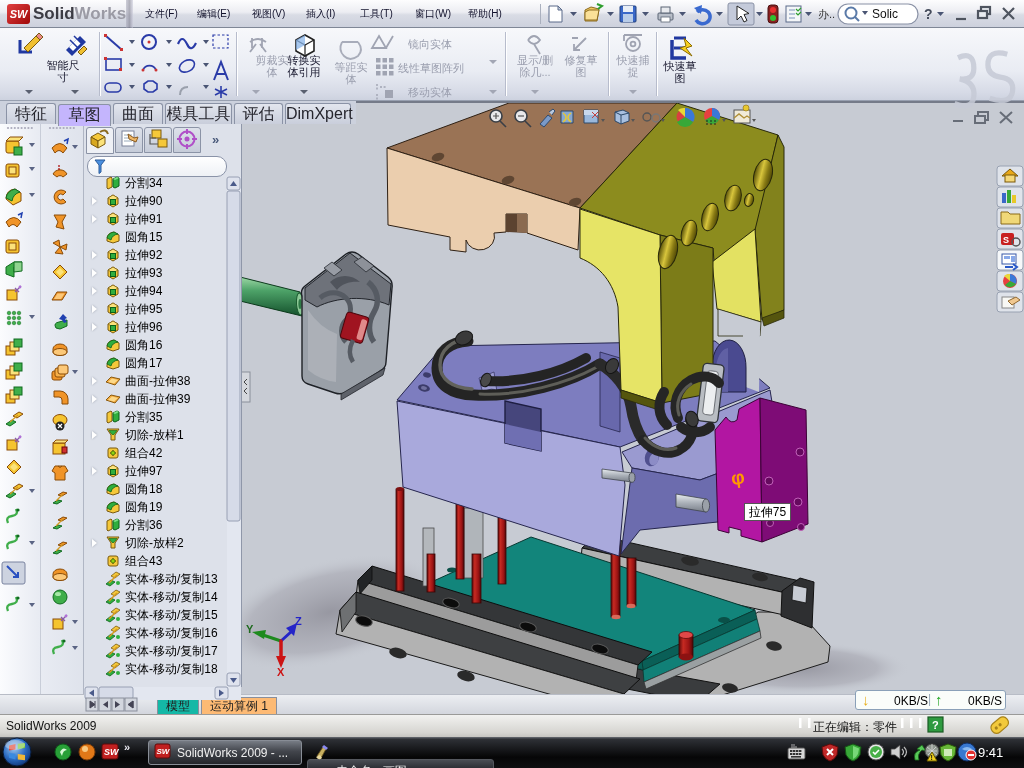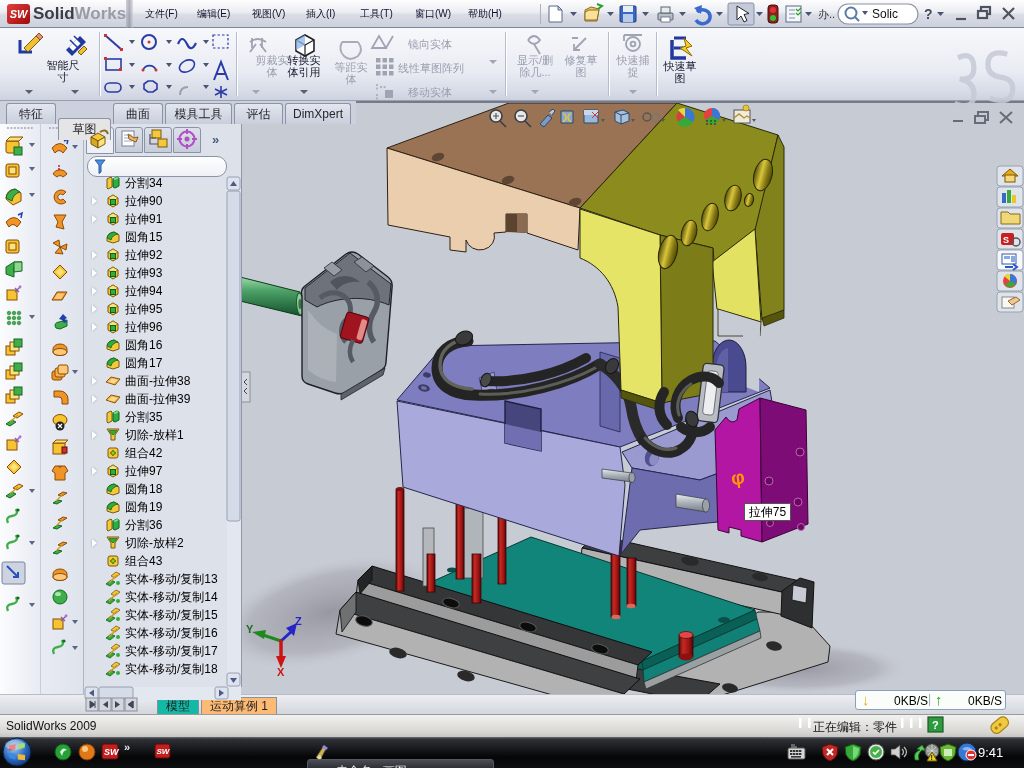--- a/index.html
+++ b/index.html
@@ -20,24 +20,24 @@
   #toolbar { left:0; top:28px; width:1024px; height:73px;
     background:linear-gradient(#f7f8fb 0%, #e9ecf3 60%, #d6dae6 90%, #cdd2df 100%);
     border-bottom:1px solid #98a0b0; }
   .tsep { position:absolute; top:4px; width:1px; height:64px; background:#b7bccc; box-shadow:1px 0 0 #fff; }
   .tlabel { position:absolute; font-size:11px; line-height:12px; text-align:center; color:#1a1a30; white-space:pre-line; }
   .gray { color:#9a9eae; }
   .dd { position:absolute; width:0; height:0; border-left:4px solid transparent; border-right:4px solid transparent; border-top:4px solid #5a6070; }
   .dd.g { border-top-color:#a2a6b4; }
   
   #tabrow { left:0; top:101px; width:356px; height:23px; background:#ccd1dd; z-index:2; }
-  .ctab { position:absolute; top:103px; z-index:3; height:21px; font-size:12px; color:#26262e; text-align:center;
+  .ctab { position:absolute; top:103px; z-index:3; height:21px; font-size:16px; color:#26262e; text-align:center;
     background:linear-gradient(#e3e6ee,#c9cedb); border:1px solid #8b93a6; border-bottom:none;
     border-radius:3px 3px 0 0; line-height:20px; }
-  .ctab.active { background:#e5e5e5; top:118px; height:22px; z-index:2; }
+  .ctab.active { background:#c4b5fd; top:104px; height:22px; z-index:2; }
   
   #lefttools { left:0; top:124px; width:84px; height:570px;
     background:linear-gradient(90deg,#fbfcfe,#e9ecf3 45%,#dfe3ec); border-right:1px solid #b0b6c4; }
   
   #treepanel { left:84px; top:124px; width:158px; height:563px; background:#dde1ea; border-right:1px solid #8f97a9;}
   .ptab { position:absolute; top:3px; width:28px; height:26px; background:linear-gradient(#dde1ea,#c6ccd9);
     border:1px solid #8b93a6; border-radius:3px 3px 0 0; }
   .ptab.active { background:#eef0f5; height:27px; }
   #filterpill { position:absolute; left:3px; top:32px; width:140px; height:21px; background:linear-gradient(#fff,#eef1f6);
     border:1px solid #8a93a8; border-radius:10px; }
@@ -513,20 +513,23 @@
 <div id="mtabstrip" class="abs"></div>
 <div class="mtab" style="left:157px; width:42px; background:#14b8a6;">模型</div>
 <div class="mtab" style="left:201px; width:76px;">运动算例 1</div>
 
 <div id="statusbar" class="abs">
   <div class="abs" style="left:6px; top:4px;">SolidWorks 2009</div>
   <div class="abs" style="left:813px; top:4px;">正在编辑：零件</div>
 </div>
 
 <div id="taskbar" class="abs">
+  <div class="task" style="left:148px; width:154px; background:linear-gradient(#777c85,#42454c 45%,#24262b); border:1px solid #888d96;">
+    <span style="margin-left:28px;">SolidWorks 2009 - ...</span>
+  </div>
   <div class="task" style="left:307px; width:187px; background:linear-gradient(#4a4d54,#26282d 45%,#131417); border:1px solid #55585f;margin-top:19px;">
     <span style="margin-left:28px;">未命名 - 画图</span>
   </div>
   <div class="abs" style="left:978px; top:8px; color:#fff; font-size:13px;">9:41</div>
   <svg class="abs" style="left:0;top:0;" width="1024" height="31" viewBox="0 0 1024 31">
     <defs>
       <radialGradient id="orb" cx="0.4" cy="0.35" r="0.75">
         <stop offset="0" stop-color="#9ec8f0"></stop>
           <stop offset="0.55" stop-color="#2a6ac0"></stop>
           <stop offset="1" stop-color="#0a2a66"></stop>

